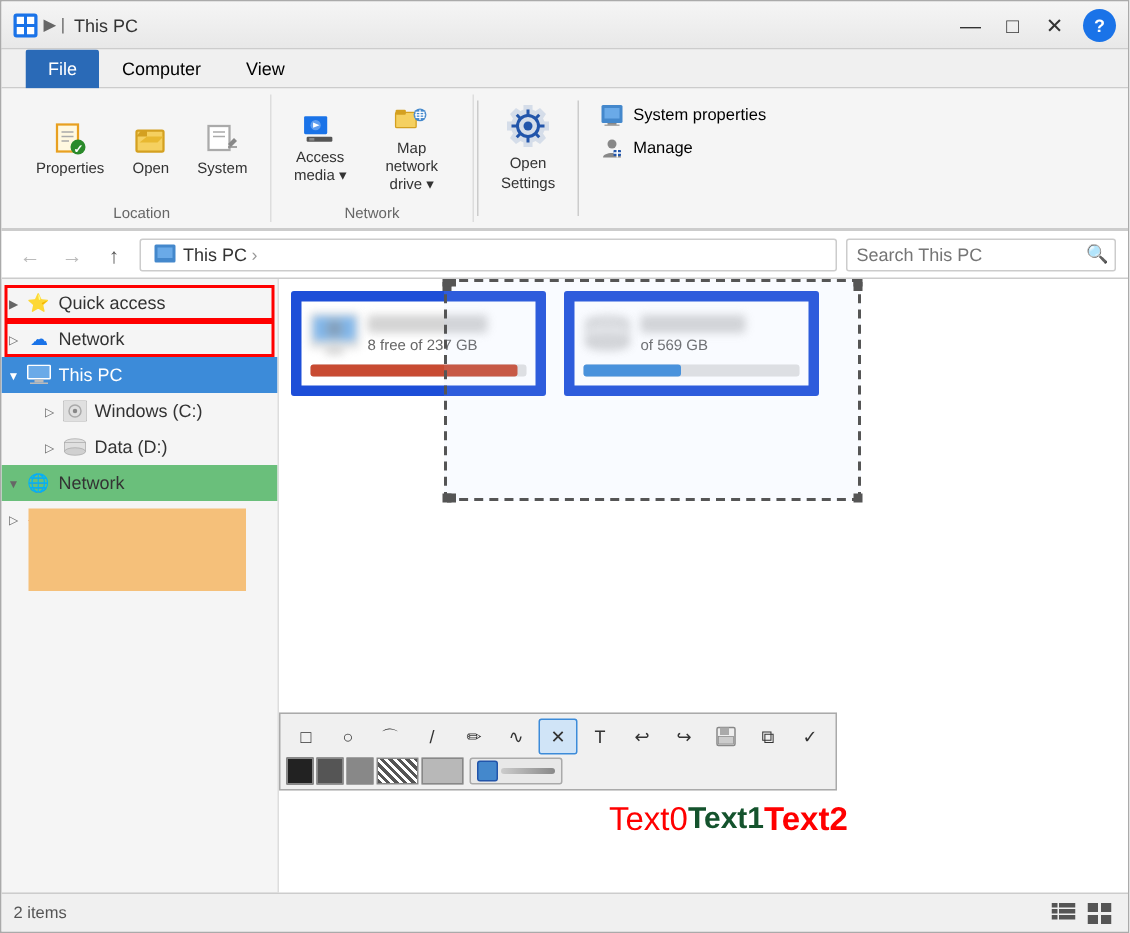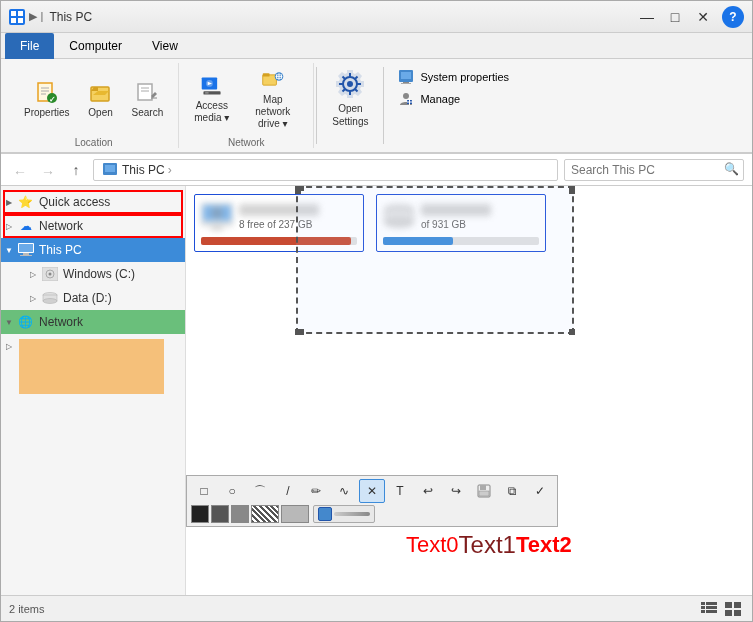--- a/index.html
+++ b/index.html
@@ -57,21 +57,21 @@
       font-size: 14px;
       color: #333;
       display: flex; align-items: center; justify-content: center;
     }
 
     
     .ribbon-tabs {
       display: flex;
       background: #f0f0f0;
       border-bottom: 1px solid #ccc;
-      padding: 0 4px;
+      padding: 0 16px;
       flex-shrink: 0;
     }
     .ribbon-tab {
       padding: 5px 14px;
       font-size: 12px;
       cursor: pointer;
       border: 1px solid transparent;
       margin-bottom: -1px;
     }
     .ribbon-tab.active {
@@ -267,21 +267,21 @@
     }
 
     .drives-grid {
       display: flex;
       gap: 12px;
       flex-wrap: wrap;
     }
 
     .drive-item {
       width: 170px;
-      border: 1px solid #1d4ed8;
+      border: 7px solid #1d4ed8;
       padding: 6px;
       cursor: pointer;
       border-radius: 2px;
       background: #fff;
     }
 
     .drive-header {
       display: flex;
       align-items: center;
       gap: 6px;
@@ -364,21 +364,21 @@
 
     
     .annotation-texts {
       position: absolute;
       bottom: 36px;
       left: 220px;
       display: flex;
       align-items: center;
     }
     .annot-text0 { color: red; font-size: 22px; font-weight: normal; }
-    .annot-text1 { color: #7f1d1d; font-size: 24px; font-weight: normal; }
+    .annot-text1 { color: #14532d; font-size: 20px; font-weight: bold; }
     .annot-text2 { color: red; font-size: 22px; font-weight: bold; }
 
     
     .status-view-btns {
       display: flex;
       gap: 2px;
     }
     .view-btn {
       width: 22px; height: 18px;
       border: 1px solid transparent;
@@ -472,21 +472,21 @@
         <div class="ribbon-btn">
           <div class="ribbon-btn-icon">
             <svg width="24" height="24" viewBox="0 0 24 24">
               <rect x="3" y="3" width="14" height="16" fill="#fff" stroke="#aaa" stroke-width="1.5"></rect>
               <line x1="6" y1="7" x2="14" y2="7" stroke="#aaa" stroke-width="1"></line>
               <line x1="6" y1="10" x2="14" y2="10" stroke="#aaa" stroke-width="1"></line>
               <path d="M16 15 L20 11 L22 13 L18 17 Z" fill="#888"></path>
               <line x1="16" y1="17" x2="22" y2="17" stroke="#888" stroke-width="1"></line>
             </svg>
           </div>
-          <span>Search</span>
+          <span>System</span>
         </div>
       </div>
       <div class="ribbon-group-label">Location</div>
     </div>
 
     <div class="ribbon-group">
       <div class="ribbon-buttons">
 
         <div class="ribbon-btn" style="max-width:55px;">
           <div class="ribbon-btn-icon">
@@ -682,21 +682,21 @@
           <div class="drive-header">
             <div class="drive-icon blurred-drive">
               <svg width="32" height="28" viewBox="0 0 32 28">
                 <ellipse cx="16" cy="6" rx="14" ry="4" fill="#e0e0e0" stroke="#aaa" stroke-width="1"></ellipse>
                 <rect x="2" y="6" width="28" height="14" fill="#e0e0e0" stroke="#aaa" stroke-width="1"></rect>
                 <ellipse cx="16" cy="20" rx="14" ry="4" fill="#d0d0d0" stroke="#aaa" stroke-width="1"></ellipse>
               </svg>
             </div>
             <div class="drive-info">
               <div class="drive-name blurred-drive" style="filter:blur(3px); width:70px; background:#ccc; height:12px; border-radius:2px;"></div>
-              <div class="drive-detail" style="margin-top:3px;">of 931 GB</div>
+              <div class="drive-detail" style="margin-top:3px;">of 569 GB</div>
             </div>
           </div>
           <div class="progress-bar-bg">
             <div class="progress-bar-fill" style="width:45%;"></div>
           </div>
         </div>
 
       </div>
 
       <div class="dashed-box" style="top: 0px; left: 110px; width: 278px; height: 148px; background: rgba(200,220,255,0.1);">

